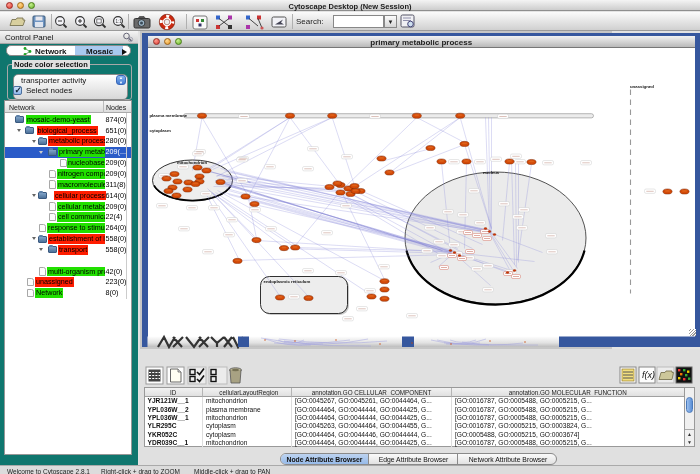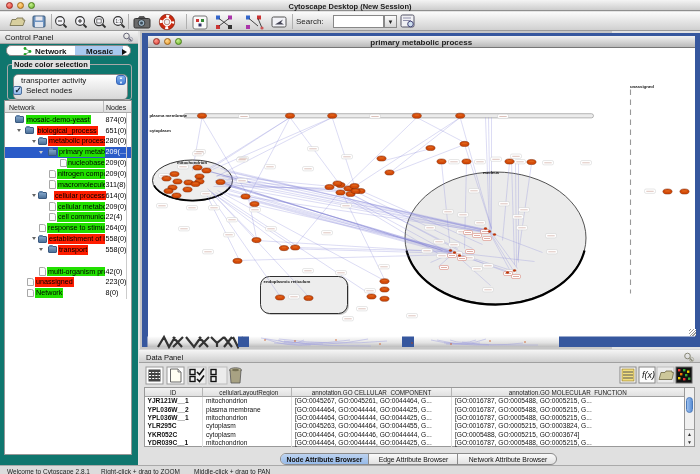--- a/index.html
+++ b/index.html
@@ -728,28 +728,20 @@
 <circle cx="378" cy="344" r="0.7"></circle>
 <circle cx="410" cy="343" r="0.7"></circle>
 <circle cx="449" cy="344" r="0.7"></circle>
 <circle cx="488" cy="341" r="0.7"></circle>
 <circle cx="523" cy="342" r="0.7"></circle>
 </g>
   </svg>
 </div>
 
 <div id="dpanel">
-  <div id="dphead">
-      <span>Data Panel</span>
-    <svg width="12" height="11" style="position:absolute;right:5px;top:2px">
-      <circle cx="4.5" cy="4" r="2.8" fill="none" stroke="#887" stroke-width="1"></circle>
-      <line x1="6.5" y1="6" x2="9.5" y2="9" stroke="#887" stroke-width="1.4"></line>
-      <circle cx="8.5" cy="7.5" r="2.2" fill="none" stroke="#aa9" stroke-width="0.8"></circle>
-    </svg>
-  </div>
   <svg width="561" height="104" style="position:absolute;left:0;top:12px">
 
     <g>
       <rect x="7" y="6" width="17" height="17" fill="#fdfdfd" stroke="#999"></rect>
       <rect x="9.5" y="8.5" width="12" height="12" fill="#444"></rect>
       <line x1="10" y1="11.5" x2="21" y2="11.5" stroke="#fff" stroke-width="1.2" stroke-dasharray="2,1.2"></line>
       <line x1="10" y1="14.5" x2="21" y2="14.5" stroke="#fff" stroke-width="1.2" stroke-dasharray="2,1.2"></line>
       <line x1="10" y1="17.5" x2="21" y2="17.5" stroke="#fff" stroke-width="1.2" stroke-dasharray="2,1.2"></line>
       <rect x="28" y="6" width="17" height="17" fill="#fdfdfd" stroke="#999"></rect>
       <path d="M 31.5 8 L 39 8 L 42 11 L 42 21 L 31.5 21 Z" fill="#fffef2" stroke="#555" stroke-width="0.9"></path>

